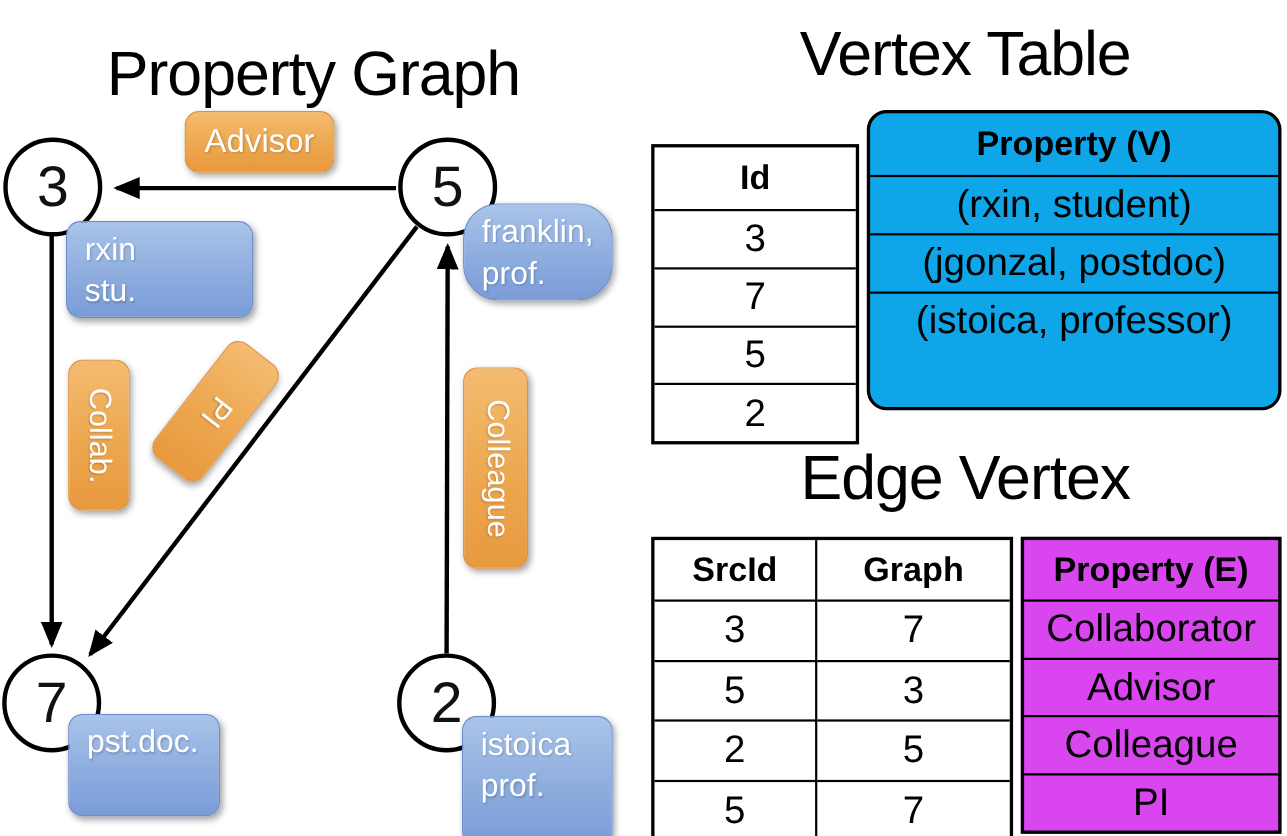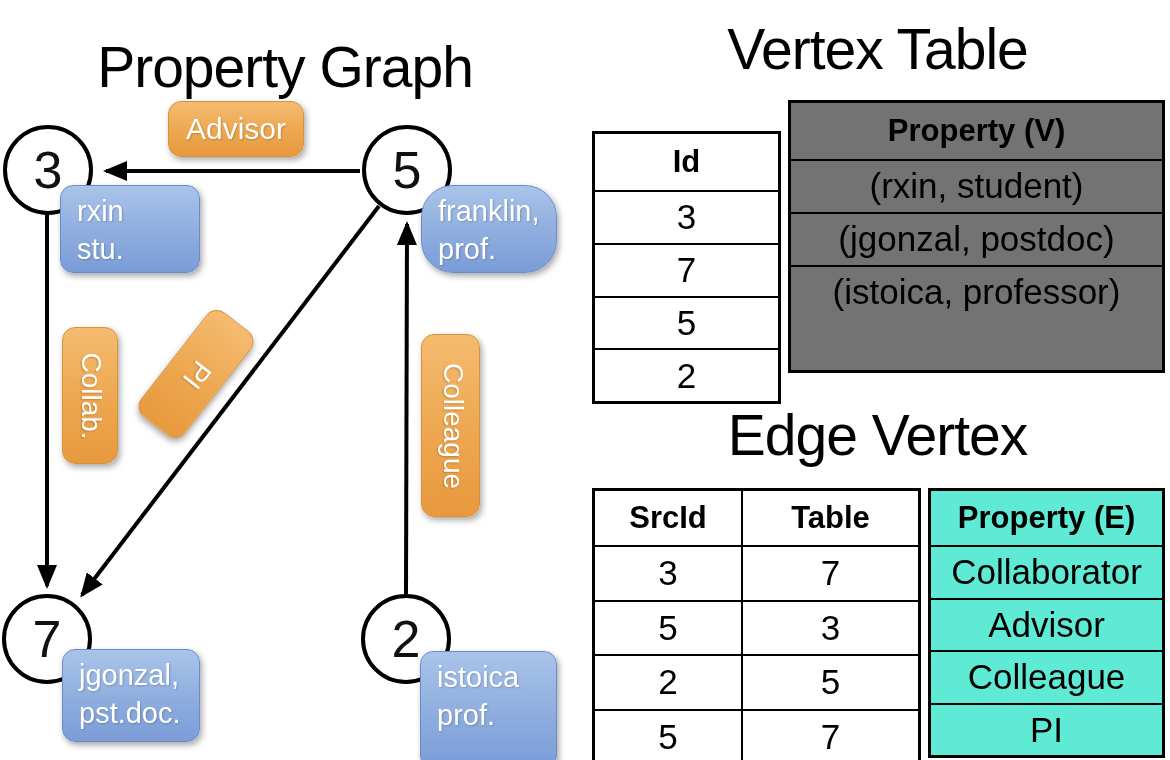--- a/index.html
+++ b/index.html
@@ -53,22 +53,22 @@
     position:absolute; display:grid; box-sizing:border-box;
     border:3px solid #000; background:#fff; z-index:2;
   }
   .sub .c {
     display:flex; align-items:center; justify-content:center;
     font-size:35px; color:#000; border-top:2.5px solid #000; overflow:hidden;
   }
   .sub .c.fr { border-top:none; }       
   .sub .c.cr { border-right:2.5px solid #000; } 
   .sub .c.head { font-weight:bold; font-size:31px; }
-  .sub.bluefill   { background:#737373; }
-  .sub.orangefill { background:#5eead4; }
+  .sub.bluefill   { background:#0ea5e9;border-radius:18px; }
+  .sub.orangefill { background:#d946ef; }
 
   .vt-id   { left:592px; top:100px; width:189px; height:273px; grid-template-rows:56px repeat(4,1fr);margin-top:31px; }
   .vt-prop { left:788px; top:100px; width:377px; height:273px; grid-template-rows:56px repeat(4,1fr); }
   .et-ids  { left:592px; top:488px; width:329px; height:278px; grid-template-columns:148px 1fr; grid-template-rows:54px repeat(4,1fr); }
   .et-prop { left:928px; top:488px; width:237px; height:270px; grid-template-rows:54px repeat(4,1fr); }
 </style>
 </head>
 <body>
 
 <div class="canvas">
@@ -93,30 +93,29 @@
   <div class="node" style="left:362px; top:125px;">
     <span>5</span>
   </div>
   <div class="node" style="left:2px;   top:594px;">
     <span>7</span>
   </div>
   <div class="node" style="left:361px; top:594px;">
     <span>2</span>
   </div>
 
-  <div class="vbox" style="left:60px;  top:185px; width:140px; height:88px;">
+  <div class="vbox" style="left:60px;  top:201px; width:170px; height:88px;">
     <span>rxin</span>
     <span>stu.</span>
   </div>
   <div class="vbox" style="left:421px; top:185px; width:136px; height:88px;border-radius:32px;">
     <span>franklin,</span>
     <span>prof.</span>
   </div>
   <div class="vbox" style="left:62px;  top:649px; width:138px; height:93px;">
-    <span>jgonzal,</span>
     <span>pst.doc.</span>
   </div>
   <div class="vbox" style="left:420px; top:651px; width:137px; height:118px;">
     <span>istoica</span>
     <span>prof.</span>
   </div>
 
   <div class="epill h" style="left:168px; top:101px; width:136px; height:56px;">
     <span>Advisor</span>
   </div>
@@ -143,21 +142,21 @@
     <div class="c head fr">Property (V)</div>
     <div class="c">(rxin, student)</div>
     <div class="c">(jgonzal, postdoc)</div>
     <div class="c">(istoica, professor)</div>
   </div>
 
   <div class="title t-edge">Edge Vertex</div>
 
   <div class="sub et-ids">
     <div class="c head fr cr">SrcId</div>
-    <div class="c head fr">Table</div>
+    <div class="c head fr">Graph</div>
     <div class="c cr">3</div>
     <div class="c">7</div>
     <div class="c cr">5</div>
     <div class="c">3</div>
     <div class="c cr">2</div>
     <div class="c">5</div>
     <div class="c cr">5</div>
     <div class="c">7</div>
   </div>
   <div class="sub et-prop orangefill">

